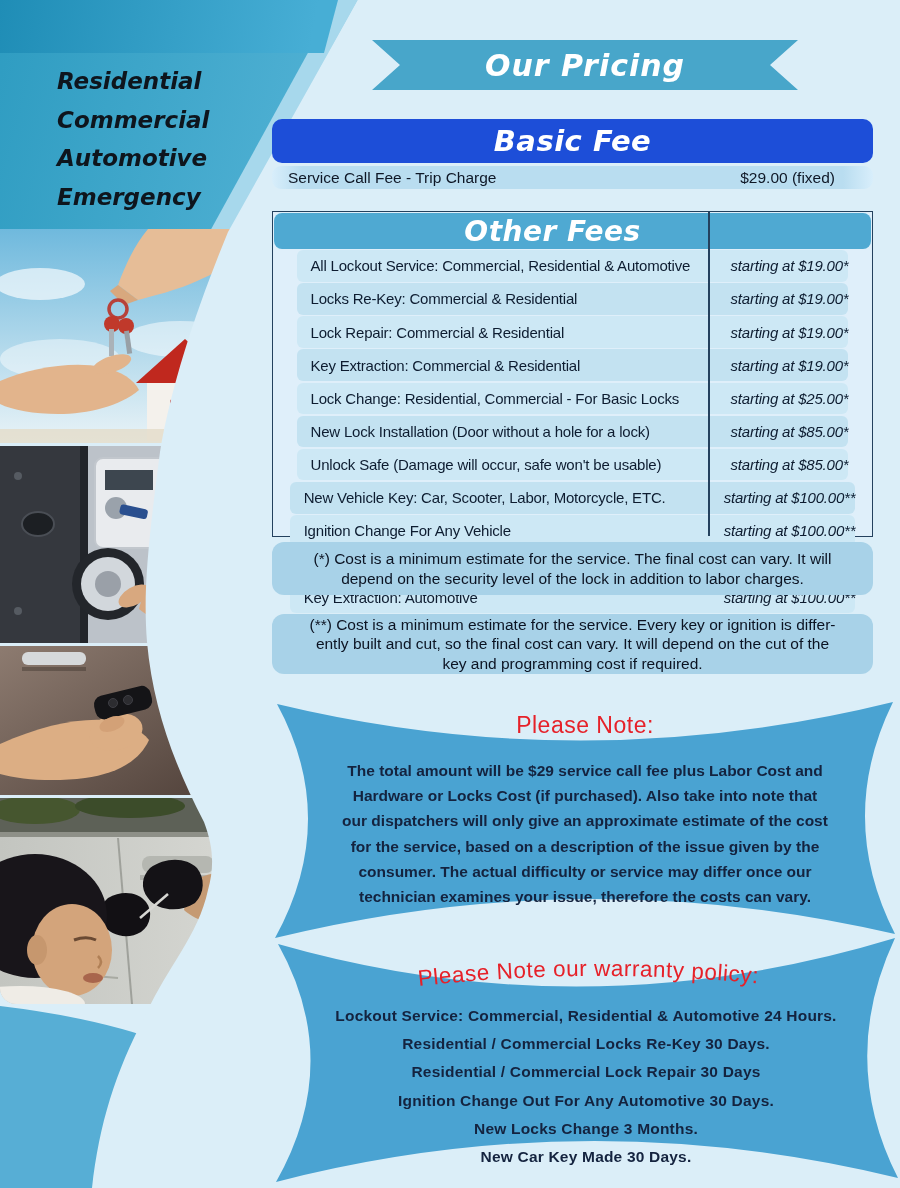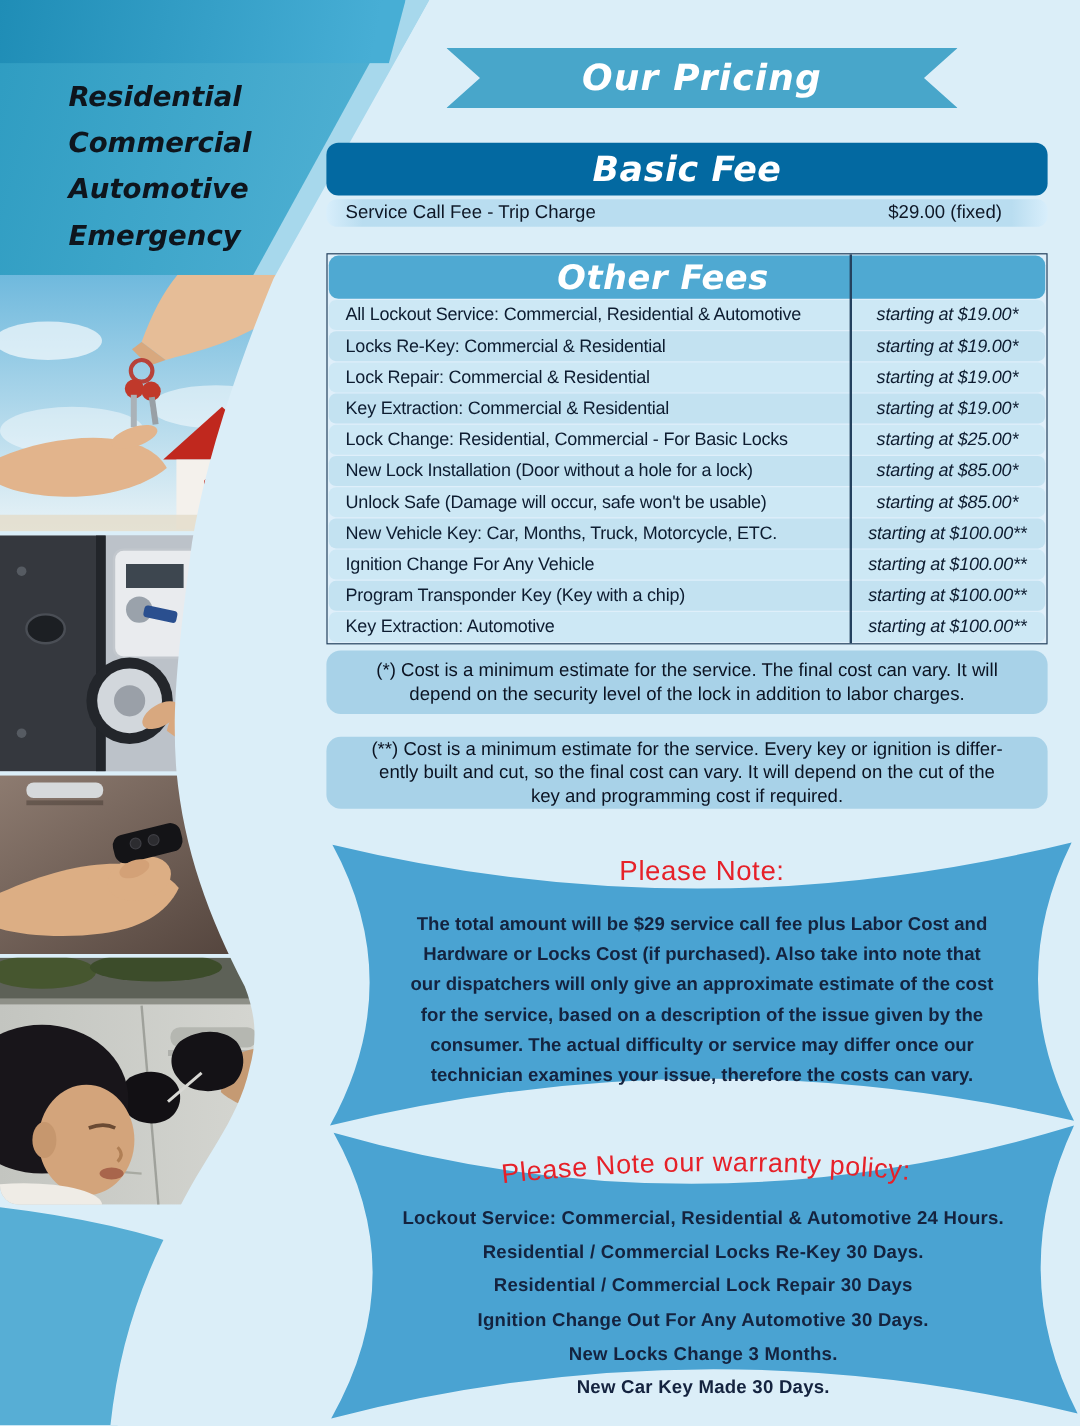--- a/index.html
+++ b/index.html
@@ -48,21 +48,21 @@
   #pricing-ribbon{
     position:absolute;left:372px;top:40px;width:426px;height:50px;
     background:#48a6ca;
     clip-path:polygon(0 0,100% 0,calc(100% - 28px) 50%,100% 100%,0 100%,28px 50%);
     display:flex;align-items:center;justify-content:center;
     font-family:"DejaVu Sans",sans-serif;font-weight:bold;font-style:italic;
     font-size:30px;color:#fff;letter-spacing:1px;
   }
   #basic-fee-bar{
     position:absolute;left:272px;top:119px;width:601px;height:44px;border-radius:10px;
-    background:#0369a1;display:flex;align-items:center;justify-content:center;
+    background:#1d4ed8;display:flex;align-items:center;justify-content:center;
     font-family:"DejaVu Sans",sans-serif;font-weight:bold;font-style:italic;
     font-size:29px;color:#fff;letter-spacing:.5px;
   }
   #service-pill{
     position:absolute;left:272px;top:166px;width:601px;height:23px;border-radius:9px;
     background:linear-gradient(90deg,#d8eefb 0,#b9ddf0 30px,#b9ddf0 calc(100% - 30px),#d8eefb 100%);
     display:flex;align-items:center;justify-content:space-between;
     font-size:15.5px;font-weight:500;color:#0e1726;
   }
   #service-pill .lbl{padding-left:16px;}
@@ -70,21 +70,21 @@
   #fee-table{
     position:absolute;left:272px;top:191px;width:601px;height:326px;
     border:1.5px solid #24415e;box-sizing:border-box;background:#dfeffa;margin-top:20px;
   }
   #fee-table-header{
     height:36px;margin:1px;border-radius:8px;background:#4fa9d2;
     display:flex;align-items:center;justify-content:center;
     font-family:"DejaVu Sans",sans-serif;font-weight:bold;font-style:italic;
     font-size:28px;color:#fff;letter-spacing:.5px;padding-right:40px;box-sizing:border-box;
   }
-  #fee-rows{display:flex;flex-direction:column;gap:1.5px;height:285px;margin:1px;}
+  #fee-rows{display:flex;flex-direction:column;gap:1.5px;height:363px;margin:1px;align-items:center;}
   .fee-row{
     flex:1;display:flex;align-items:center;border-radius:6px;background:#cde8f5;
   }
   .fee-row.alt{background:#c3e2f1;}
   .fee-label{width:420px;padding-left:14px;font-size:15px;color:#0d1c30;letter-spacing:-.2px;}
   .fee-price{flex:1;text-align:center;font-size:15px;color:#0d1c30;letter-spacing:-.2px;font-style:italic;}
   #fee-divider{
     position:absolute;left:435px;top:0;bottom:0;width:1.5px;background:#24415e;
   }
   .footnote{
@@ -291,21 +291,21 @@
       </div>
       <div class="fee-row alt">
         <div class="fee-label">New Lock Installation (Door without a hole for a lock)</div>
         <div class="fee-price">starting at $85.00*</div>
       </div>
       <div class="fee-row">
         <div class="fee-label">Unlock Safe (Damage will occur, safe won't be usable)</div>
         <div class="fee-price">starting at $85.00*</div>
       </div>
       <div class="fee-row alt">
-        <div class="fee-label">New Vehicle Key: Car, Months, Truck, Motorcycle, ETC.</div>
+        <div class="fee-label">New Vehicle Key: Car, Scooter, Labor, Motorcycle, ETC.</div>
         <div class="fee-price">starting at $100.00**</div>
       </div>
       <div class="fee-row">
         <div class="fee-label">Ignition Change For Any Vehicle</div>
         <div class="fee-price">starting at $100.00**</div>
       </div>
       <div class="fee-row alt">
         <div class="fee-label">Program Transponder Key (Key with a chip)</div>
         <div class="fee-price">starting at $100.00**</div>
       </div>

